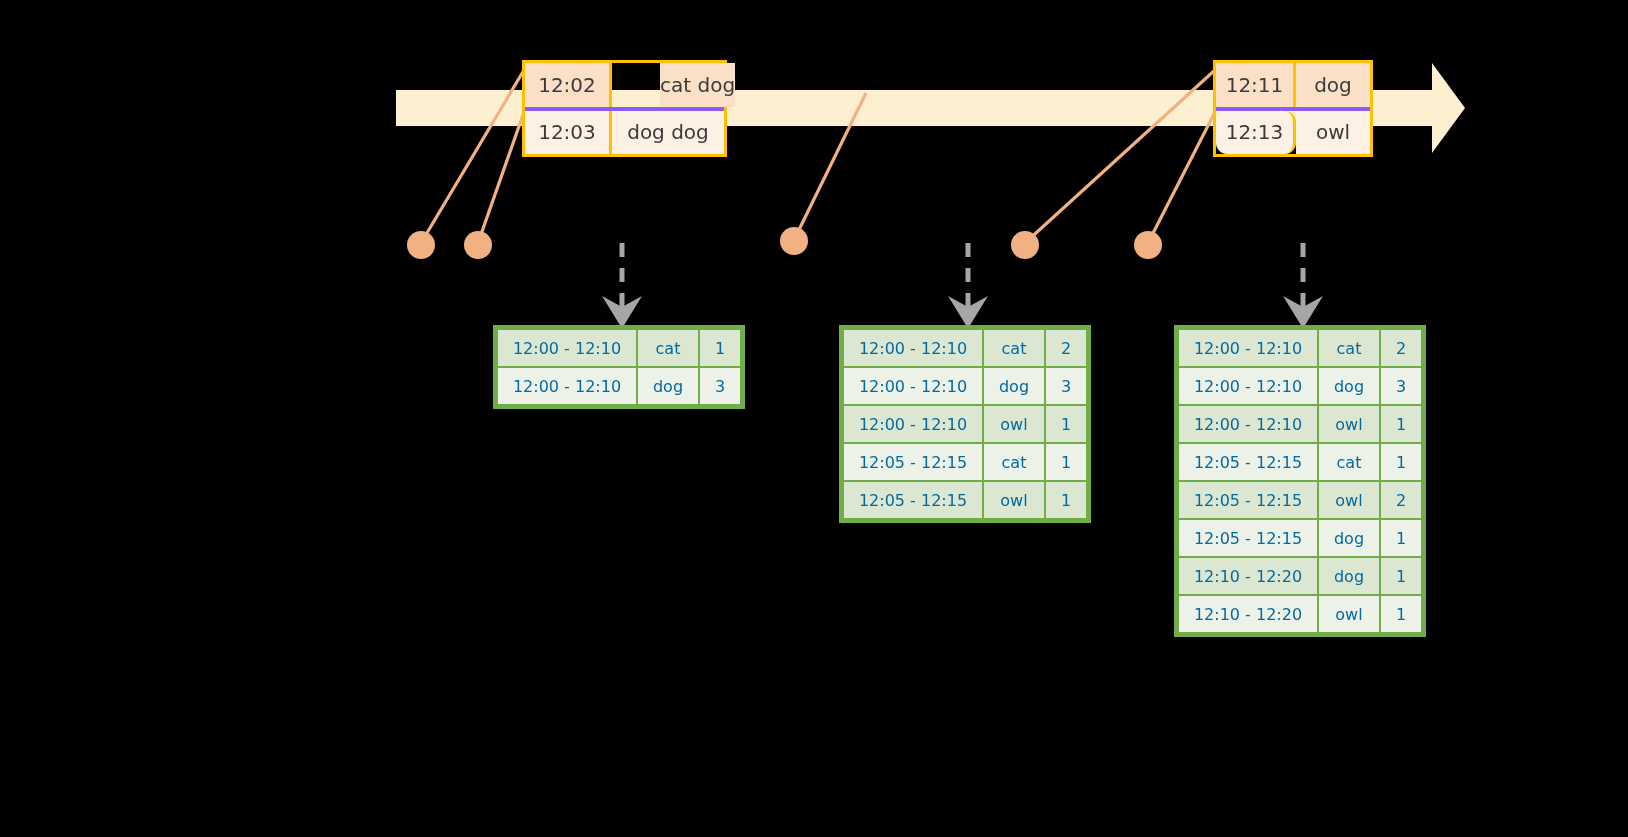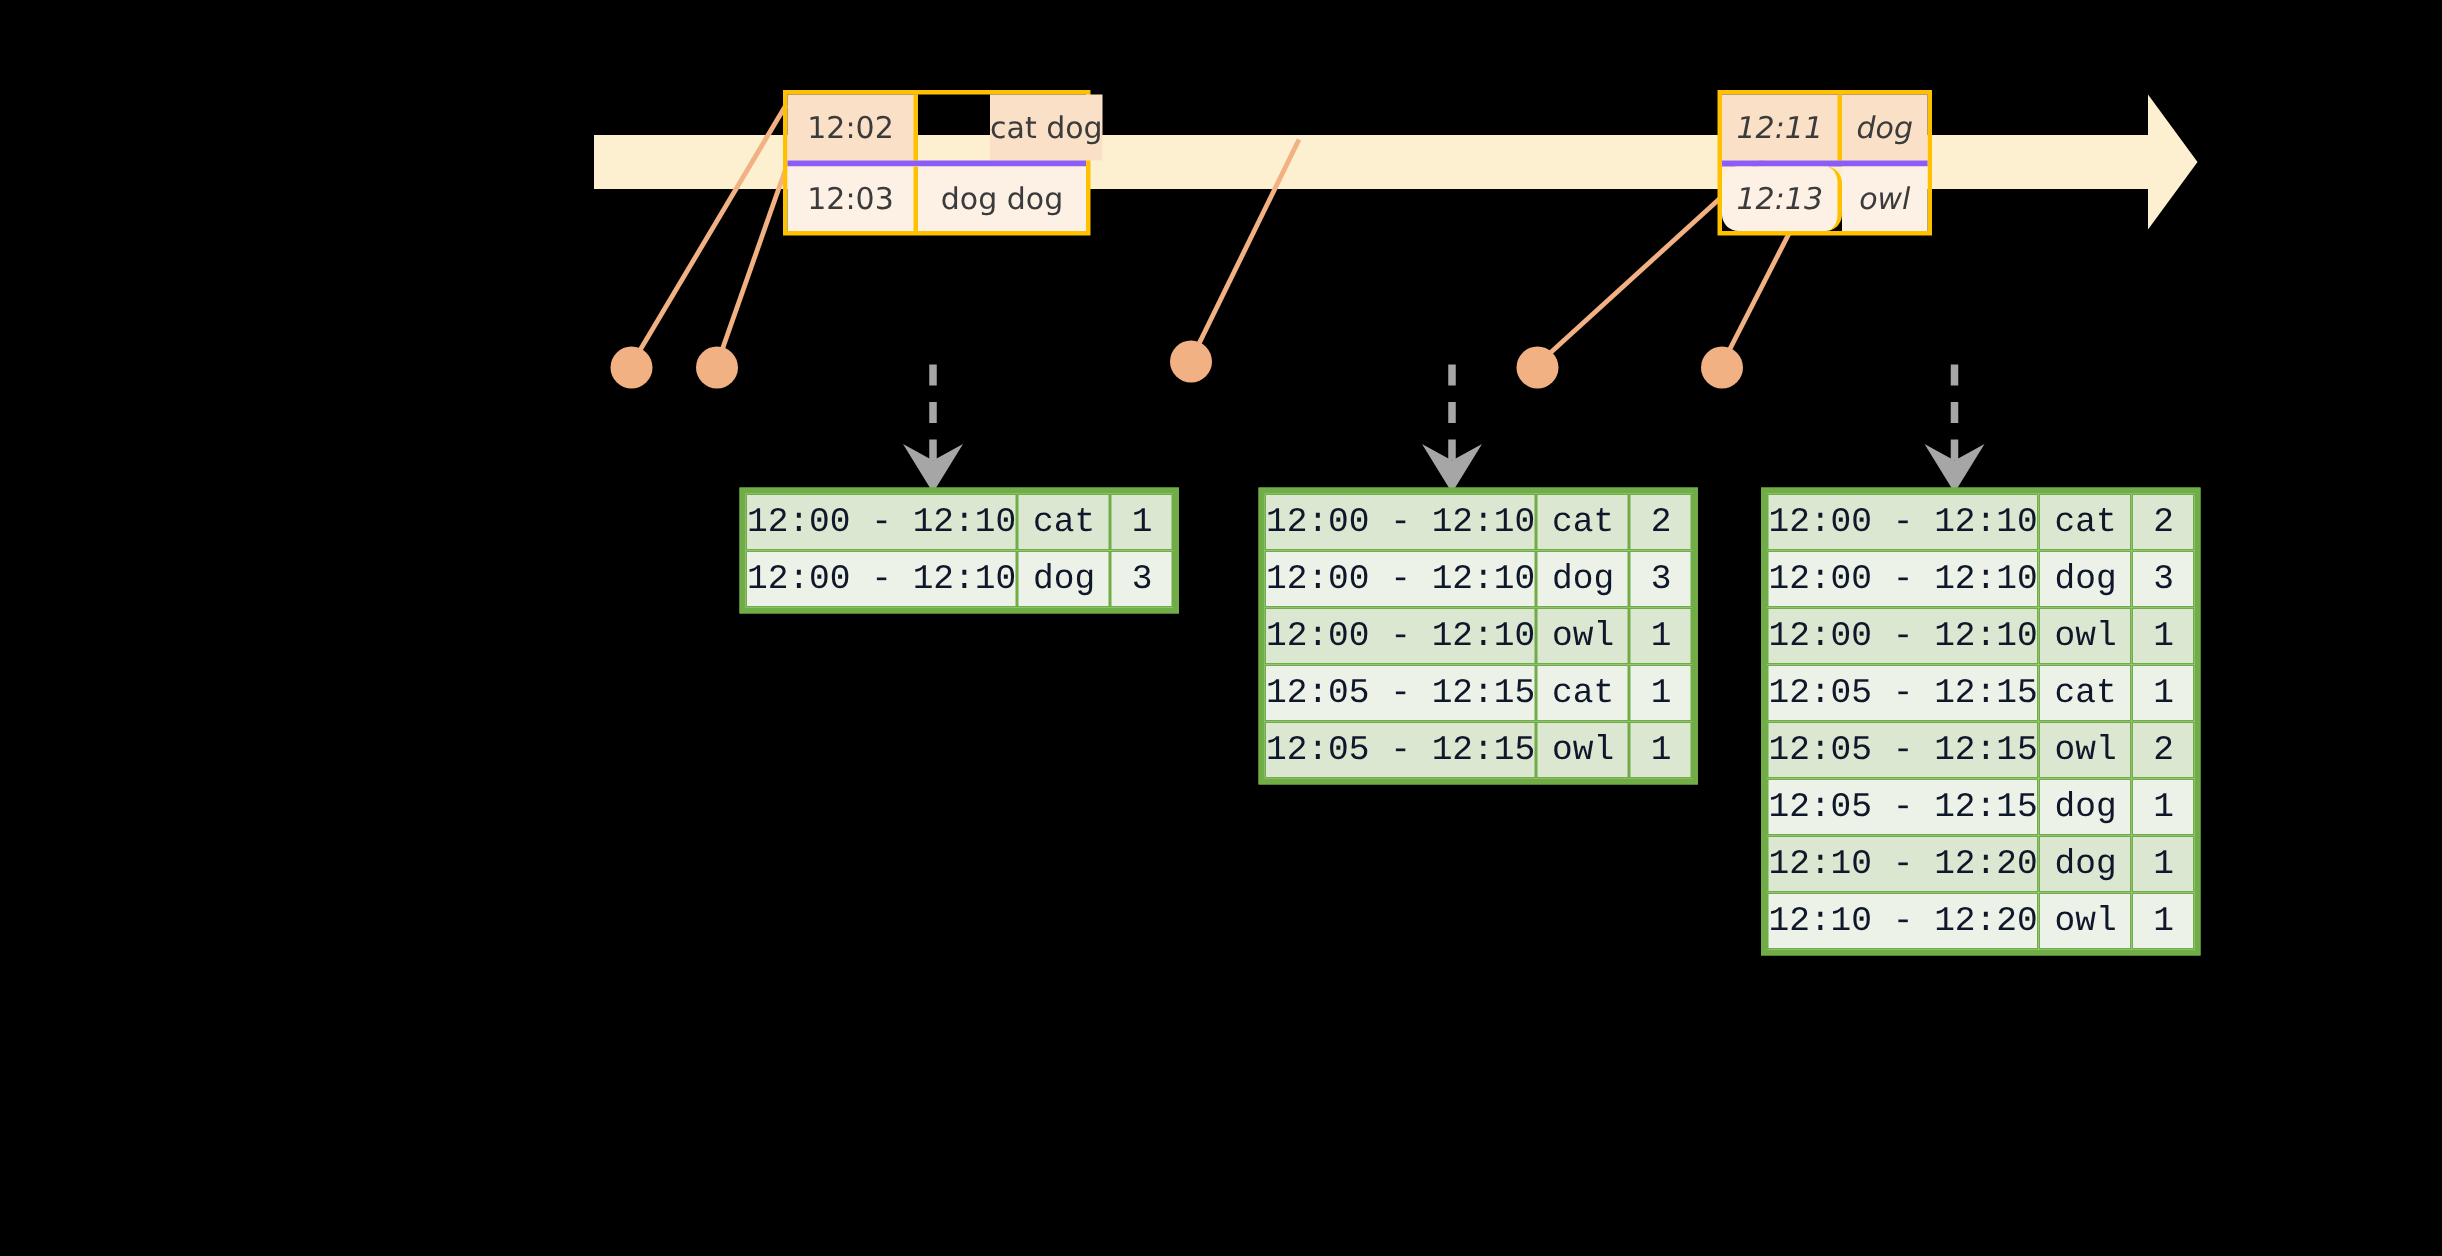--- a/index.html
+++ b/index.html
@@ -35,24 +35,23 @@
     position:absolute;
     border:4px solid #70AD47;
     box-sizing:border-box;
     background:#70AD47;
     display:flex;flex-direction:column;
     z-index:4;
   }
   .gtable .grow{display:flex;height:38px;}
   .gtable .gcell{
     display:flex;align-items:center;justify-content:center;
-    font-size:23px;color:#0f172a;box-sizing:border-box;
+    font-size:16px;color:#0369a1;box-sizing:border-box;
     border:1.5px solid #70AD47;
     white-space:nowrap;
-    font-family:Liberation Mono, monospace;
   }
   .gtable .grow.odd .gcell{background:#DCE7D2;}
   .gtable .grow.even .gcell{background:#EDF2E8;}
   .gtable .gcell.win{flex:0 0 140px;}
   .gtable .gcell.word{flex:0 0 62px;}
   .gtable .gcell.cnt{flex:0 0 42px;}
 </style>
 </head>
 <body>
 
@@ -95,21 +94,21 @@
       <div class="cell time" style="flex:0 0 87px;">12:02</div>
       <div class="cell words" style="flex:1 1 auto;margin-left:48px;">cat dog</div>
     </div>
     <div class="row bot">
       <div class="cell time" style="flex:0 0 87px;">12:03</div>
       <div class="cell words" style="flex:1 1 auto;">dog dog</div>
     </div>
   </div>
 
 
-  <div class="evt" style="left:1145px;top:60px;width:143px;height:97px;font-style:italic;">
+  <div class="evt" style="left:1213px;top:60px;width:160px;height:97px;">
     <div class="row top">
       <div class="cell time" style="flex:0 0 80px;">12:11</div>
       <div class="cell words" style="flex:1 1 auto;">dog</div>
     </div>
     <div class="row bot">
       <div class="cell time" style="flex:0 0 80px;border-radius:11px;">12:13</div>
       <div class="cell words" style="flex:1 1 auto;">owl</div>
     </div>
   </div>
 

